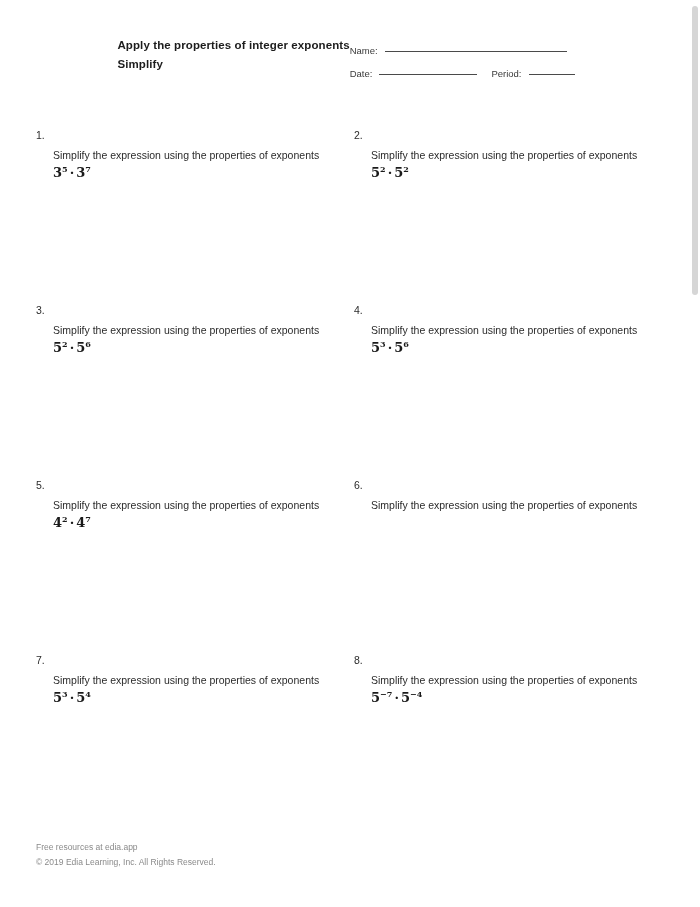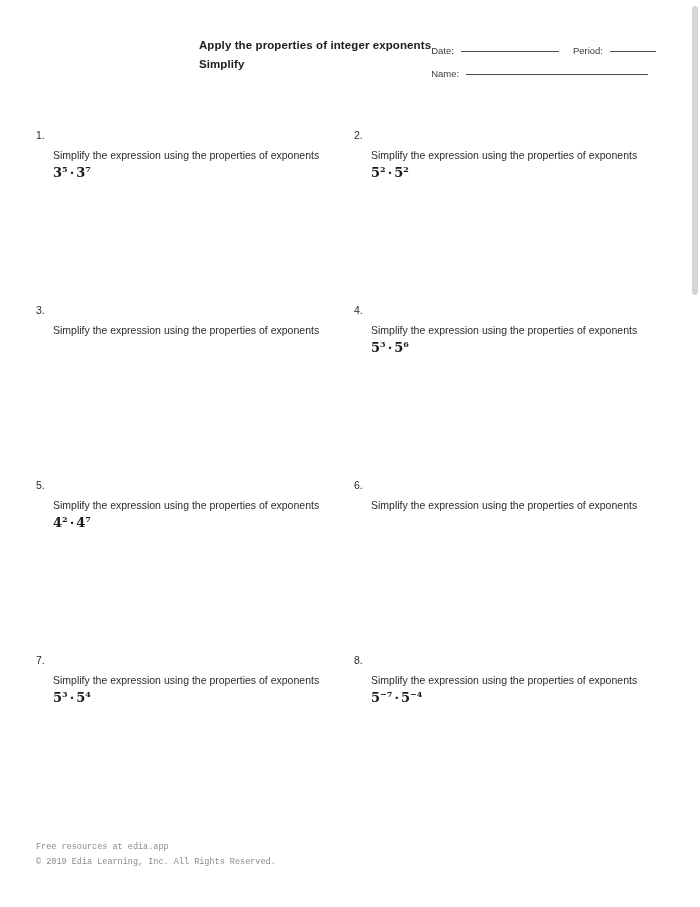--- a/index.html
+++ b/index.html
@@ -27,21 +27,21 @@
     box-sizing: border-box;
   }
 
   
   .header {
     position: absolute;
     left: 36px;
     top: 36px;
     right: 44px;
     display: flex;
-    justify-content: flex-end;
+    justify-content: center;
     align-items: flex-start;
   }
   .title-block {
     font-size: 11.5px;
     font-weight: bold;
     line-height: 19px;
     letter-spacing: 0.1px;
     color: #1c1c1c;
     max-width: 330px;
   }
@@ -134,21 +134,21 @@
 
   
   .footer {
     position: absolute;
     left: 36px;
     top: 840px;
     font-size: 8.5px;
     line-height: 14.5px;
     color: #8a8a8a;
   }
-  .footer-line { display: block; font-family: Liberation Mono, monospace; }
+  .footer-line { display: block; }
 
   
   .scrollbar-track {
     position: absolute;
     right: 0;
     top: 0;
     width: 9px;
     height: 907px;
     background: #ffffff;
   }
@@ -169,29 +169,29 @@
 
   <div class="header">
 
     <div class="title-block">
       <span class="title-line">Apply the properties of integer exponents</span>
       <span class="title-line">Simplify</span>
     </div>
 
     <div class="meta-block">
       <div class="meta-row">
+        <span class="meta-label">Name:</span>
+        <span class="rule rule-name"></span>
+      </div>
+      <div class="meta-row">
         <span class="meta-label">Date:</span>
         <span class="rule rule-date"></span>
         <span class="meta-label meta-label-period">Period:</span>
         <span class="rule rule-period"></span>
       </div>
-      <div class="meta-row">
-        <span class="meta-label">Name:</span>
-        <span class="rule rule-name"></span>
-      </div>
     </div>
 
   </div>
 
   <div class="problems">
 
     <div class="row">
       <div class="cell">
         <div class="problem">
           <span class="prob-num">1.</span>
@@ -215,20 +215,23 @@
         </div>
       </div>
     </div>
 
     <div class="row">
       <div class="cell">
         <div class="problem">
           <span class="prob-num">3.</span>
           <div class="prob-body">
             <div class="prob-text">Simplify the expression using the properties of exponents</div>
+            <div class="prob-math">
+              <span>5</span><sup>2</sup><span class="mdot">·</span><span>5</span><sup>6</sup>
+            </div>
           </div>
         </div>
       </div>
       <div class="cell cell-right">
         <div class="problem">
           <span class="prob-num">4.</span>
           <div class="prob-body">
             <div class="prob-text">Simplify the expression using the properties of exponents</div>
             <div class="prob-math">
               <span>5</span><sup>3</sup><span class="mdot">·</span><span>5</span><sup>6</sup>

